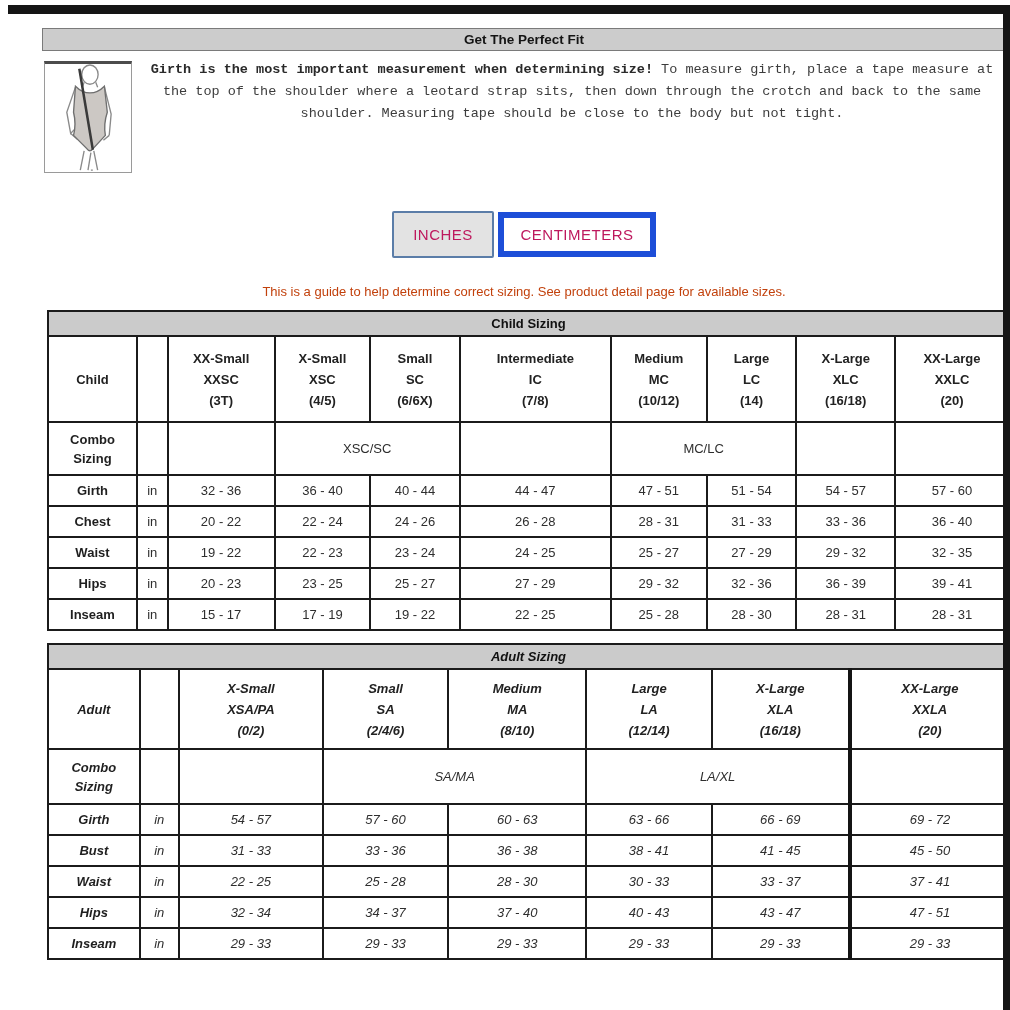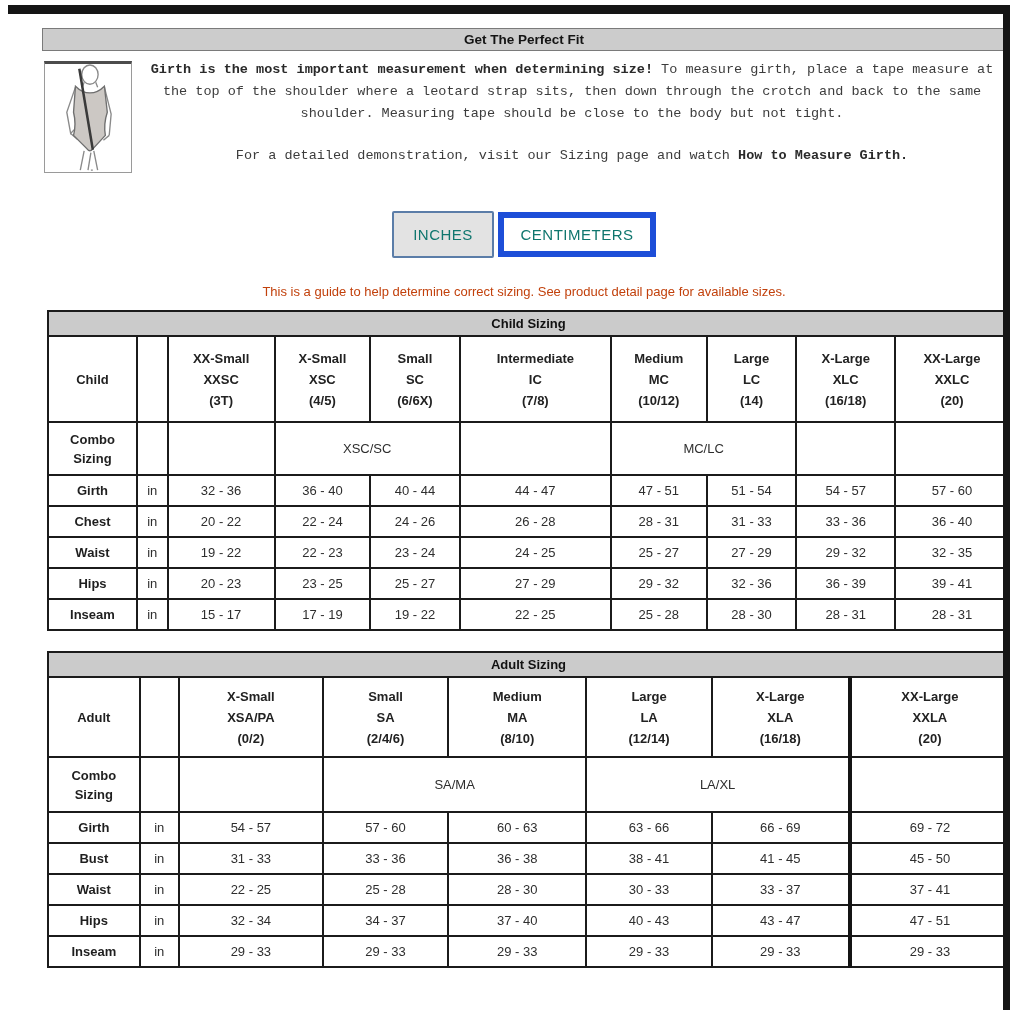--- a/index.html
+++ b/index.html
@@ -26,34 +26,34 @@
     border:1px solid #9a9a9a; border-top:3px solid #4c4c4c;
   }
   .intro-texts { flex:1; padding:0 4px 0 10px;font-family:Liberation Mono, monospace; }
   .intro-texts p { margin:0; text-align:center; font-size:13.5px; line-height:22px; color:#3c3c3c; }
   .intro-texts .demo { margin-top:22px; line-height:18px; }
   .intro-texts b { color:#2a2a2a; }
 
   .unit-toggle { margin:38px 0 0 42px; width:964px; text-align:center; }
   .unit-toggle button {
     font-family:"Liberation Sans", sans-serif; font-size:15px; letter-spacing:0.5px;
-    color:#0f766e; cursor:pointer; vertical-align:middle;
+    color:#be185d; cursor:pointer; vertical-align:middle;
   }
   .btn-inches {
     width:102px; height:47px; background:#e3e3e3; border:2px solid #5b7da8; border-radius:2px;
   }
   .btn-cm {
     width:158px; height:45px; background:#ffffff; border:6px solid #1d4ed8; margin-left:4px;
   }
 
   .note { margin:26px 0 0 42px; width:964px; text-align:center; font-size:13px; color:#c2410c; }
 
   .tbl-wrap { margin-left:47px; }
   #child-table { margin-top:11px; }
-  #adult-table { margin-top:20px; }
+  #adult-table { margin-top:12px;font-style:italic; }
 
   table { border-collapse:collapse; table-layout:fixed; }
   td {
     border:2px solid #1b1b1b; text-align:center; vertical-align:middle;
     font-size:13px; color:#2e2e2e; padding:0 2px; overflow:hidden;
   }
   td.ttl { background:#cbcbcb; font-weight:bold; color:#111; height:25px; }
   .head-row td { font-weight:bold; line-height:21px; color:#222;border-radius:20px; }
   #child-table .head-row td { height:86px; }
   #adult-table .head-row td { height:80px; }
@@ -83,21 +83,20 @@
         <path d="M31,24 L22,50 L26,72 L30,68 M61,24 L68,52 L66,74"></path>
         <path d="M26,72 L33,78 M66,74 L60,79"></path>
         <path d="M40,90 L36,110 M47,92 L44,110 M50,90 L54,110 M47,110 L49,110"></path>
       </g>
       <path d="M31,23 Q38,30 46,30 Q54,30 61,23 L64,50 Q60,62 62,74 L49,88 Q46,92 43,88 L29,74 Q32,62 29,50 Z" fill="#ccc8c4" stroke="#6f6f6f" stroke-width="1.4"></path>
       <line x1="35" y1="5" x2="49" y2="89" stroke="#3a3a3a" stroke-width="2.6"></line>
     </svg>
   </div>
   <div class="intro-texts">
     <p><b>Girth is the most important measurement when determining size!</b><span> To measure girth, place a tape measure at the top of the shoulder where a leotard strap sits, then down through the crotch and back to the same shoulder. Measuring tape should be close to the body but not tight.</span></p>
-    <p class="demo"><span>For a detailed demonstration, visit our Sizing page and watch </span><b>How to Measure Girth.</b></p>
   </div>
 </div>
 
 <div class="unit-toggle">
   <button class="btn-inches">INCHES</button><button class="btn-cm">CENTIMETERS</button>
 </div>
 
 <p class="note">This is a guide to help determine correct sizing. See product detail page for available sizes.</p>
 
 <div class="tbl-wrap" id="child-table">

